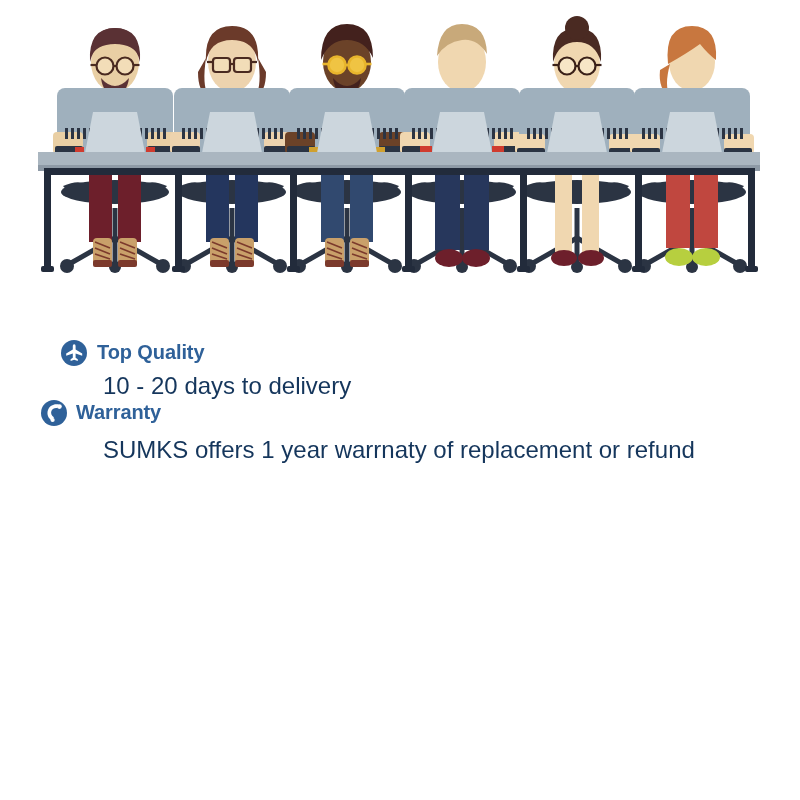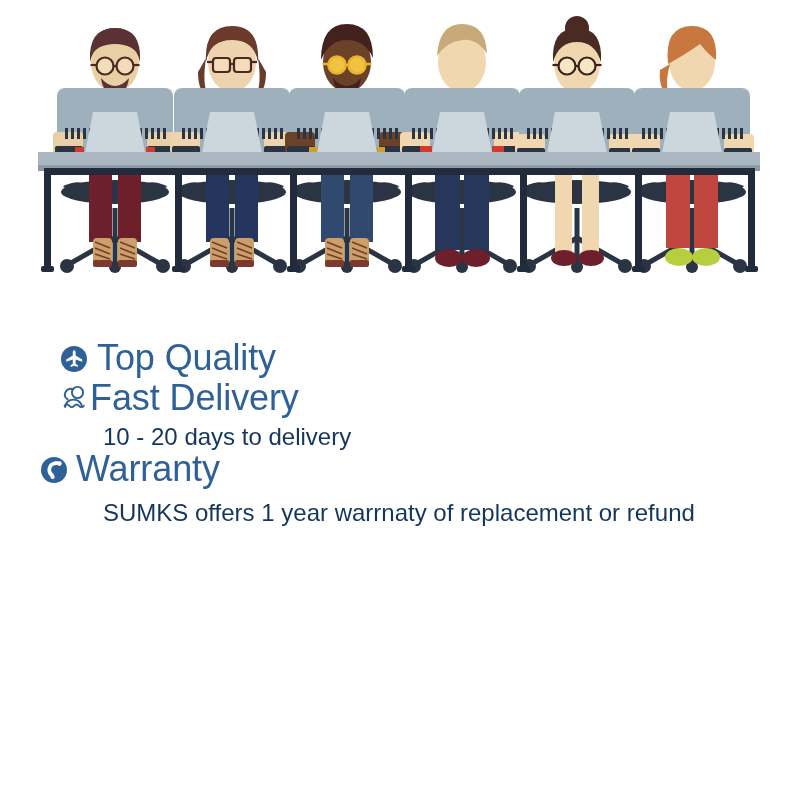--- a/index.html
+++ b/index.html
@@ -56,22 +56,22 @@
     width: 28px;
     height: 28px;
     display: block;
     position: relative;
     top: 1px;
   }
   .feature-icon svg { display: block; width: 28px; height: 28px; }
 
   .feature-title {
     font-family: "Liberation Sans", sans-serif;
-    font-size: 36px;
-    font-weight: normal;
+    font-size: 20px;
+    font-weight: bold;
     color: #2f6199;
     letter-spacing: -0.1px;
     line-height: 1.1;
     white-space: nowrap;
   }
 
   .feature-lines {
     padding-left: 103px;
     margin-top: 12px;
   }
@@ -417,31 +417,20 @@
           <svg viewBox="0 0 28 28" xmlns="http://www.w3.org/2000/svg" aria-hidden="true">
             <circle cx="14" cy="14" r="13" fill="#2f6199"></circle>
             <path d="M14.2 5.2 c1 0 1.4 .9 1.4 2.2 v3.1 l6.6 4.1 v2.1 l-6.6 -2.2 v4.2 l2.2 1.6 v1.6 l-3.6 -1.1 l-3.6 1.1 v-1.6 l2.2 -1.6 v-4.2 l-6.6 2.2 v-2.1 l6.6 -4.1 v-3.1 c0 -1.3 .4 -2.2 1.4 -2.2 z" fill="#ffffff"></path>
           </svg>
         </span>
         <span class="feature-title">Top Quality</span>
       </div>
     </div>
 
     <div class="feature blk-2">
-      <div class="feature-head" style="gap:2px;">
-        <span class="feature-icon">
-          <svg viewBox="0 0 28 28" xmlns="http://www.w3.org/2000/svg" aria-hidden="true">
-            <circle cx="17.5" cy="8.5" r="5.6" fill="none" stroke="#2f6199" stroke-width="1.9"></circle>
-            <path d="M12.6 5.0 C9.6 4.0 6.4 5.8 5.3 8.7 c-1.0 2.6 .1 5.4 2.4 6.7" fill="none" stroke="#2f6199" stroke-width="1.9" stroke-linecap="round"></path>
-            <path d="M5.2 23.0 c0 -4.3 3.7 -7.4 8.3 -7.4 c4.6 0 8.3 3.1 8.3 7.4" fill="none" stroke="#2f6199" stroke-width="1.9" stroke-linecap="round"></path>
-            <path d="M4.6 21.8 q2.4 -2.6 4.8 0 q2.4 2.6 4.8 0 q2.4 -2.6 4.8 0 q2.4 2.6 4.8 0" fill="none" stroke="#2f6199" stroke-width="1.9" stroke-linecap="round"></path>
-          </svg>
-        </span>
-        <span class="feature-title">Fast Delivery</span>
-      </div>
       <div class="feature-lines">
         <div class="feature-line">10 - 20 days to delivery</div>
       </div>
     </div>
 
     <div class="feature blk-3">
       <div class="feature-head" style="gap:8px;padding-left:40px;">
         <span class="feature-icon">
           <svg viewBox="0 0 28 28" xmlns="http://www.w3.org/2000/svg" aria-hidden="true">
             <circle cx="14" cy="14" r="13" fill="#2f6199"></circle>

